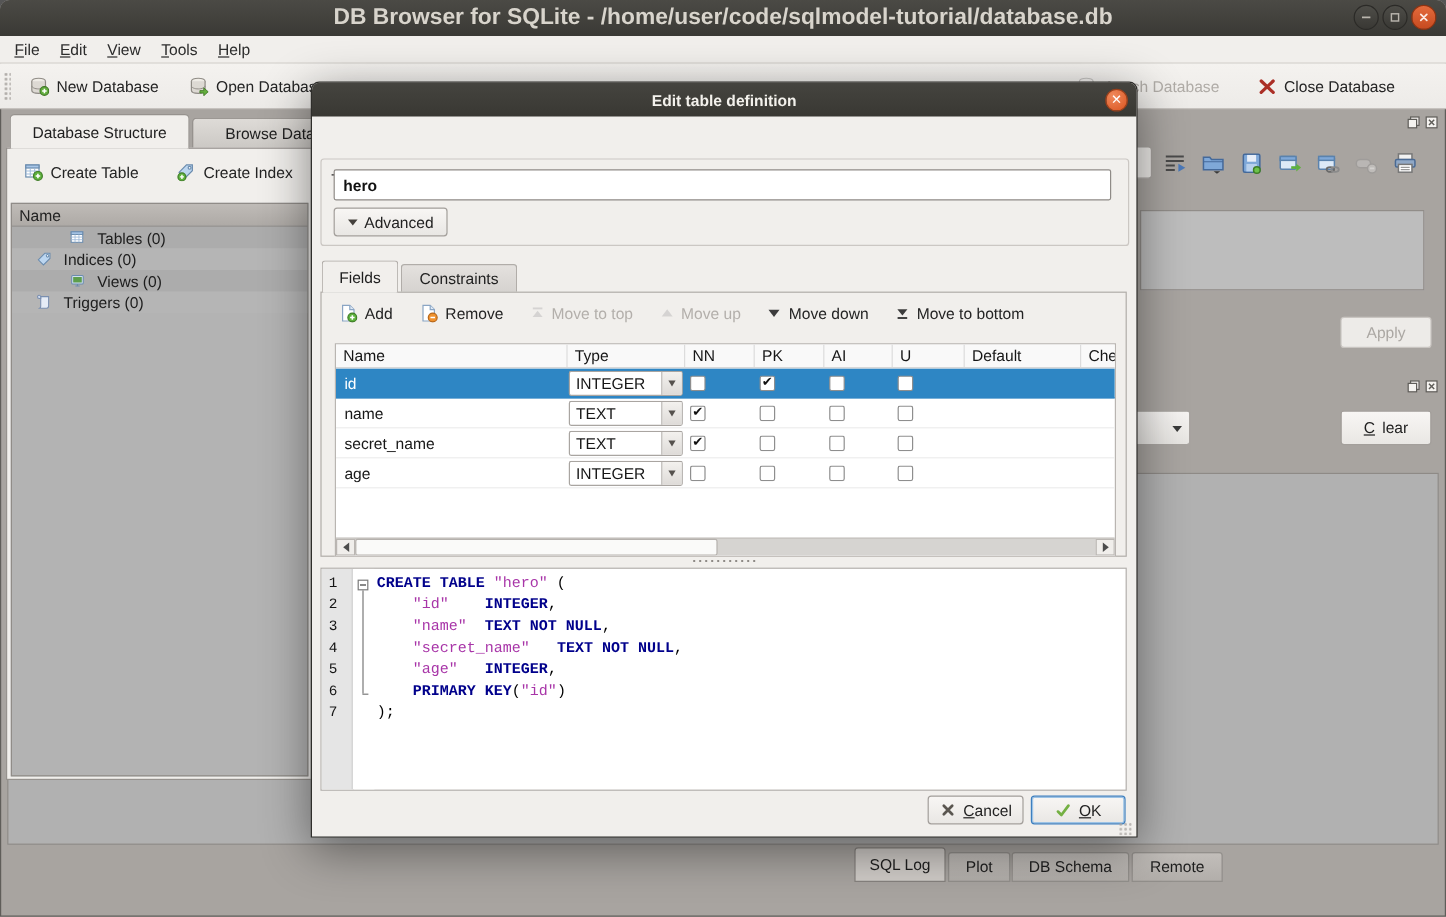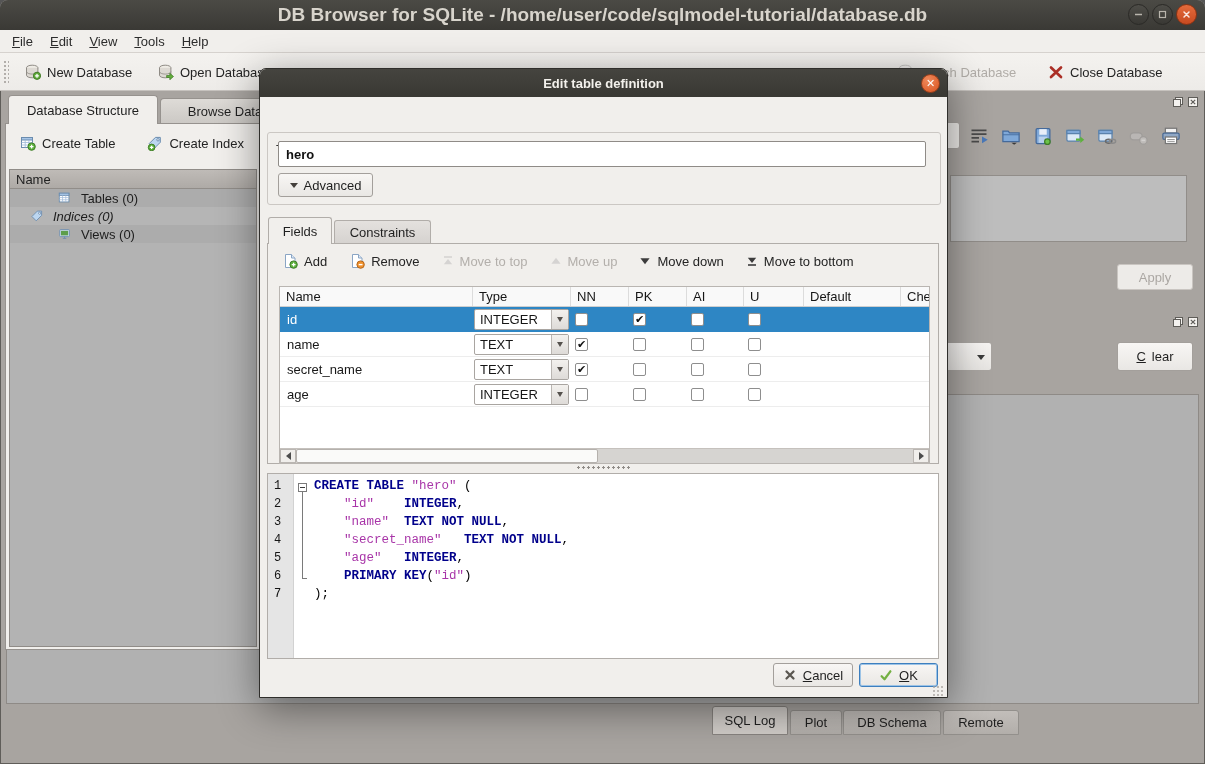--- a/index.html
+++ b/index.html
@@ -41,21 +41,21 @@
   .ltab.sel { left:8px; top:95px; width:150px; height:29px; background:#f1efec; z-index:2; }
   .ltab.unsel { left:160px; top:98px; width:130px; height:26px; background:linear-gradient(#dedbd7,#cbc8c4); }
   .left-body { position:absolute; left:5px; top:123px; width:254px; height:527px;
     background:#f1efec; border:1px solid #96928e; border-right:none; }
   .panel-actions { position:absolute; left:10px; top:8px; display:flex; gap:24px; }
   .pbtn { display:flex; align-items:center; gap:6px; font-size:13px; color:#242424; padding:3px 4px; }
   .tree { position:absolute; left:3px; top:45px; width:248px; height:478px; background:#b3b3b3; border:1px solid #908c88; }
   .tree-header { height:19px; background:linear-gradient(#bfbbb7,#aeaaa6); border-bottom:1px solid #918d89;
     font-size:13px; padding-left:6px; display:flex; align-items:center; color:#222; }
   .tree-item { height:18px; display:flex; align-items:center; padding-left:20px; gap:9px; font-size:13px; color:#1d1d1d; }
-  .tree-item.odd { background:#acacac;padding-left:48px; } .tree-item.even { background:#b5b5b5;font-style:italic; }
+  .tree-item.odd { background:#acacac;padding-left:48px; } .tree-item.even { background:#b5b5b5; }
   
   .bottom-dock { position:absolute; left:6px; top:394px; width:1193px; height:310px; background:#b1b1b1; border:1px solid #8e8a86; }
   
   .dockbtns { position:absolute; display:flex; gap:3px; }
   .db-1 { left:1172px; top:96px; } .db-2 { left:1172px; top:316px; }
   .cell-toolbar { position:absolute; left:968px; top:122px; height:28px; display:flex; gap:10px; align-items:center; }
   .cicon { width:22px; height:22px; display:flex; align-items:center; justify-content:center; }
   .cicon.disabled { opacity:.5; filter:grayscale(.6); }
   .mode-frag { position:absolute; left:946px; top:122px; width:14px; height:27px; background:#eceae7;
     border:1px solid #a5a19d; border-left:none; border-radius:0 3px 3px 0; }
@@ -290,20 +290,29 @@
           <div class="tree-item odd">
             <span class="ic ic14">
               <svg viewBox="0 0 16 16">
                 <rect x="2" y="3" width="11" height="8" rx="1" fill="#cfe0f0" stroke="#6b8cae"></rect>
                 <rect x="3.4" y="4.4" width="8.2" height="5.2" fill="#5d9e4c"></rect>
                 <path d="M5.5 13h4M7.5 11v2" stroke="#6b8cae"></path>
               </svg>
             </span>
             <span>Views (0)</span>
           </div>
+          <div class="tree-item even">
+            <span class="ic ic14">
+              <svg viewBox="0 0 16 16">
+                <path d="M4.5 2.5h7.5v9a2 2 0 0 1-2 2H3.5a2 2 0 0 0 1-1.8z" fill="#e6ecf6" stroke="#7a8fb0"></path>
+                <path d="M4.5 2.5a1.5 1.5 0 0 0-3 .3c0 .9.7 1.4 1.5 1.4h1.5z" fill="#cdd9ec" stroke="#7a8fb0"></path>
+              </svg>
+            </span>
+            <span>Triggers (0)</span>
+          </div>
         </div>
     </div>
   </div>
 
   <div class="dockbtns db-1">
     <span class="ic ic12">
         <svg viewBox="0 0 12 12">
           <rect x="3.5" y="1.5" width="7" height="7" fill="#f4f2ef" stroke="#5f5d59"></rect>
           <rect x="1.5" y="3.5" width="7" height="7" fill="#f4f2ef" stroke="#5f5d59"></rect>
         </svg>

